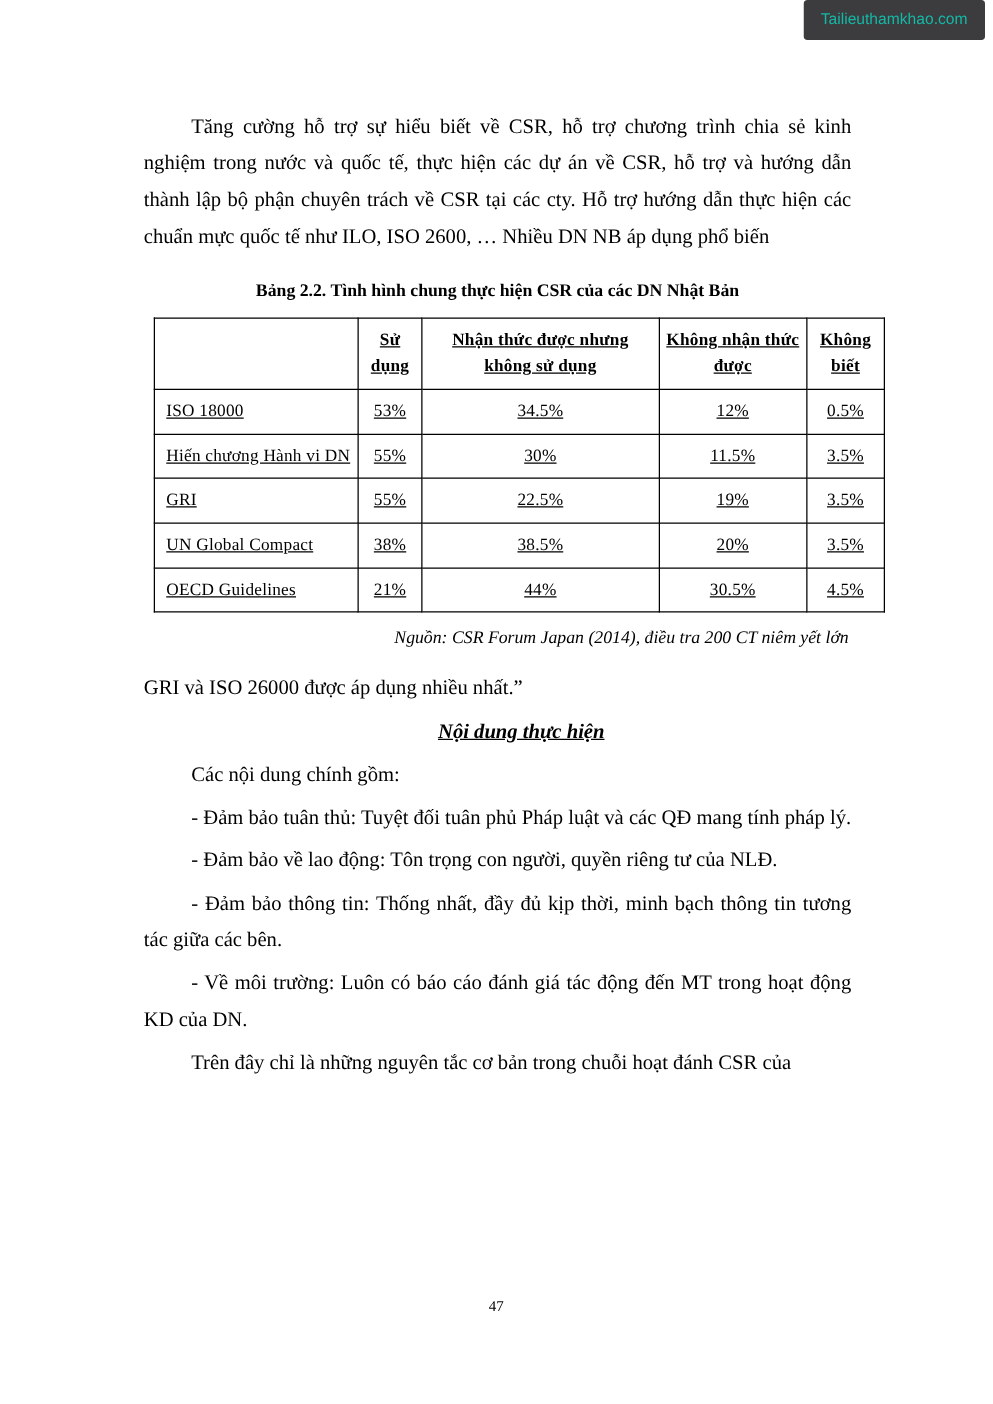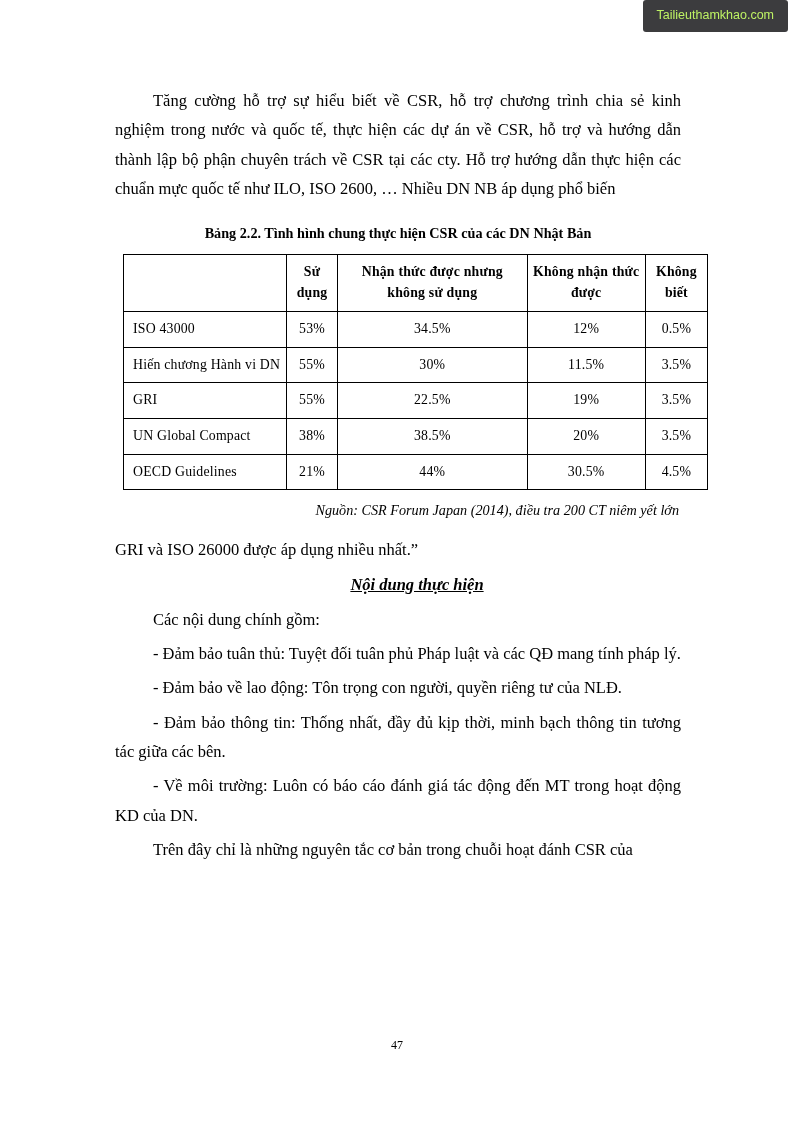--- a/index.html
+++ b/index.html
@@ -14,21 +14,21 @@
     background: #ffffff;
     font-family: "Liberation Serif", "DejaVu Serif", serif;
     color: #000000;
     overflow: hidden;
   }
   .watermark {
     position: absolute;
     top: 0;
     right: 6px;
     background: #3c3c3e;
-    color: #bef264;
+    color: #14b8a6;
     font-family: "Liberation Sans", "DejaVu Sans", sans-serif;
     font-size: 12.5px;
     line-height: 1;
     padding: 9px 14px 10px 14px;
     border-radius: 3px;
   }
   .content {
     position: absolute;
     left: 115px;
     top: 86px;
@@ -53,20 +53,21 @@
     width: 585px;
     font-size: 13.8px;
     letter-spacing: 0.2px;
     table-layout: fixed;
   }
   table.csr th, table.csr td {
     border: 1px solid #000000;
     padding: 7px 5px;
     vertical-align: middle;
     line-height: 1.5;
+    text-decoration: underline;
   }
   table.csr th {
     font-weight: bold;
     text-align: center;
   }
   table.csr td { text-align: center; }
   table.csr td.name {
     text-align: left;
     padding-left: 9px;
     text-align: justify;
@@ -127,21 +128,21 @@
         <tr>
           <th></th>
           <th>Sử dụng</th>
           <th>Nhận thức được nhưng không sử dụng</th>
           <th>Không nhận thức được</th>
           <th>Không biết</th>
         </tr>
       </thead>
       <tbody>
         <tr>
-          <td class="name">ISO 43000</td>
+          <td class="name">ISO 18000</td>
           <td>53%</td>
           <td>34.5%</td>
           <td>12%</td>
           <td>0.5%</td>
         </tr>
         <tr>
           <td class="name">Hiến chương Hành vi DN</td>
           <td>55%</td>
           <td>30%</td>
           <td>11.5%</td>

